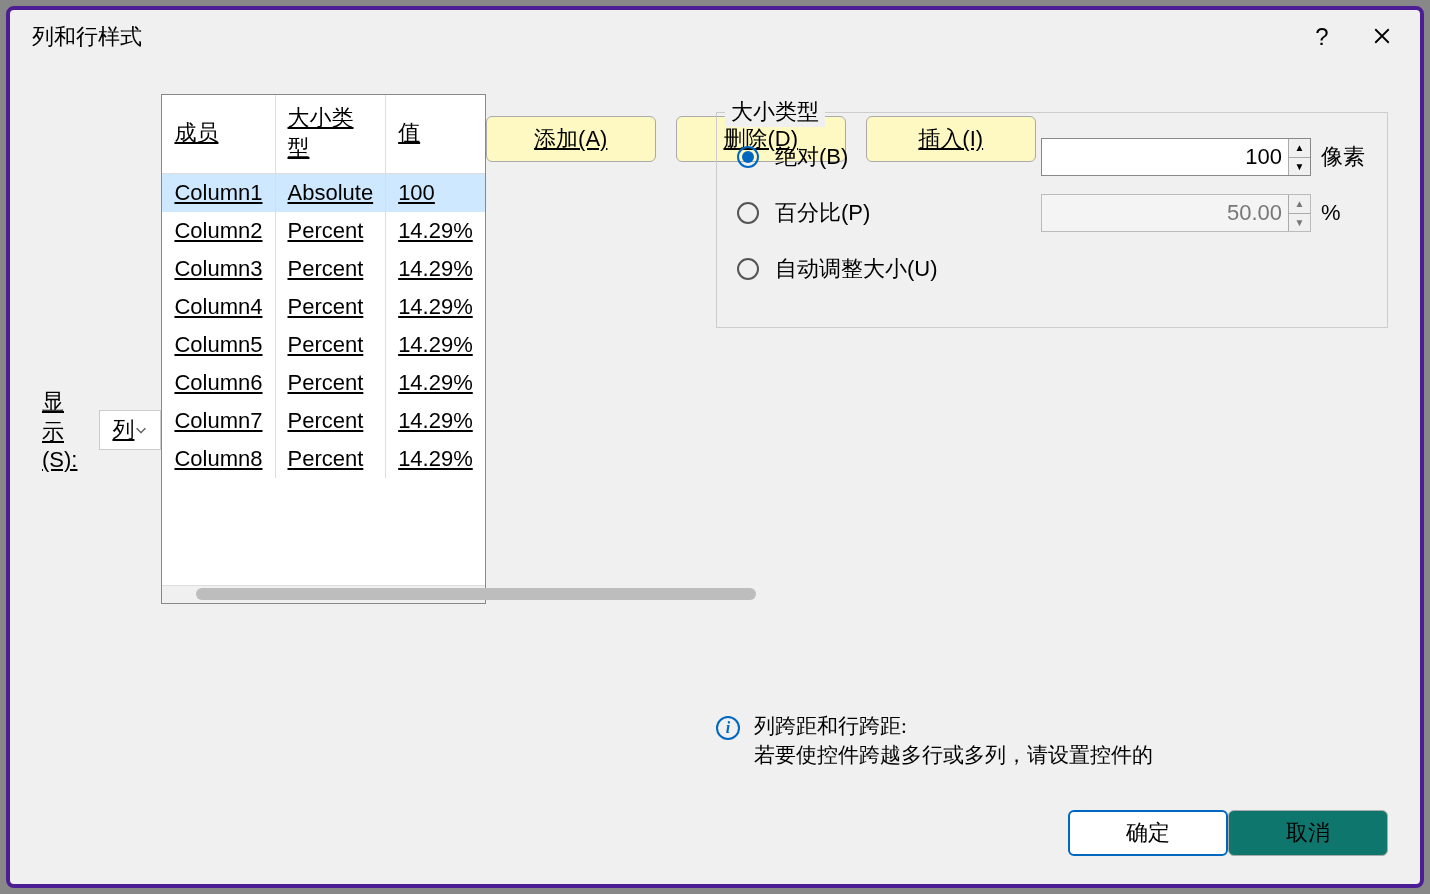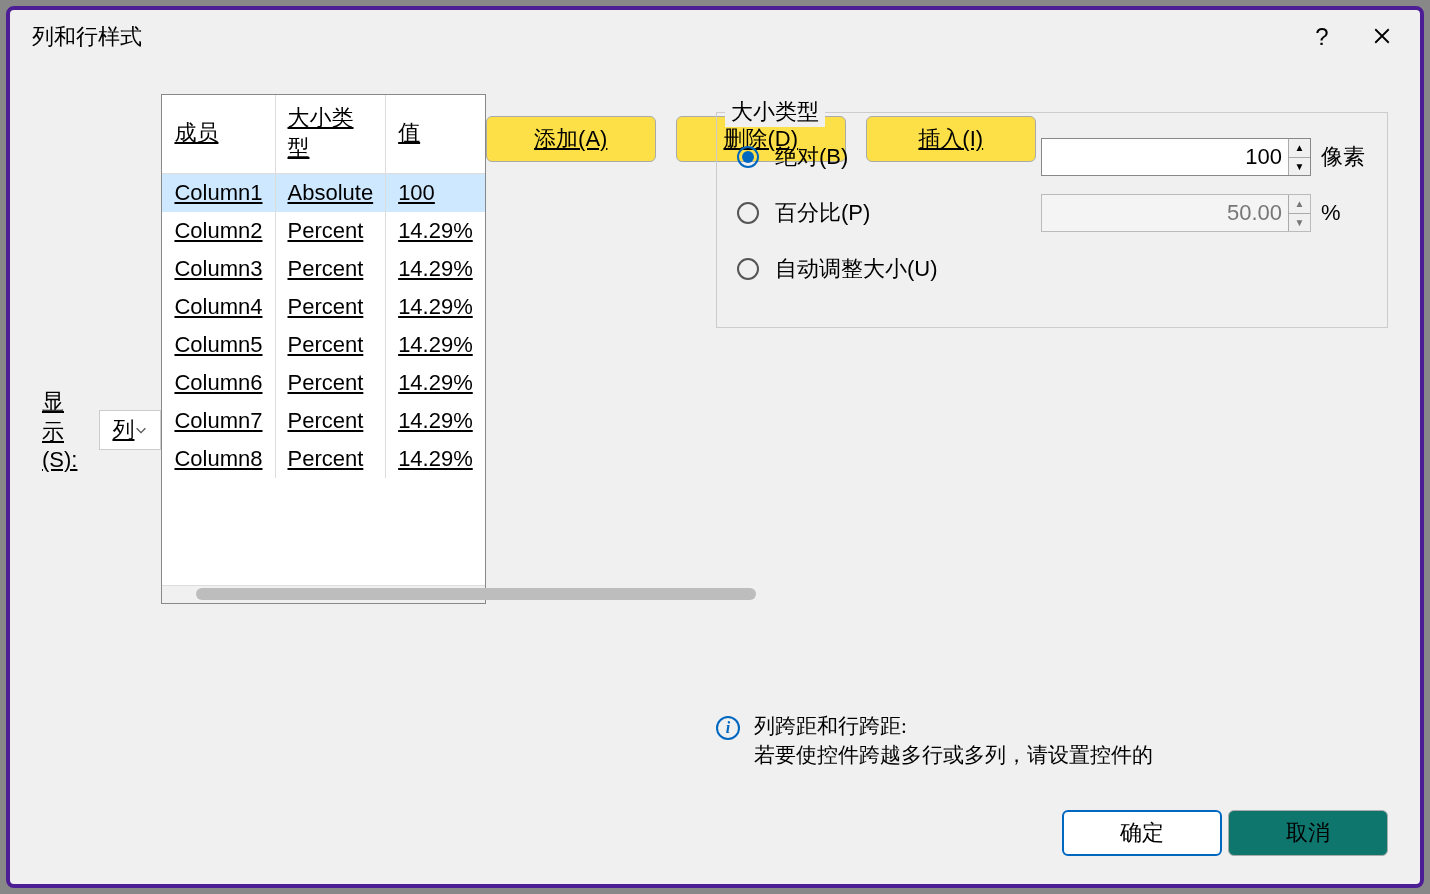--- a/index.html
+++ b/index.html
@@ -112,21 +112,21 @@
   border-radius: 6px;
 }
 .btn-row {
   display: flex;
   gap: 20px;
   margin-top: 22px;
 }
 .std-btn {
   width: 170px;
   height: 46px;
-  background: #fde047;
+  background: #fef9c3;
   border: 1px solid #aaa;
   border-radius: 6px;
   font-size: 22px;
   display: flex;
   align-items: center;
   justify-content: center;
 }
 .right-pane {
   flex: 1;
   display: flex;
@@ -222,21 +222,21 @@
   justify-content: center;
   font-style: italic;
   font-family: serif;
   flex-shrink: 0;
   margin-top: 4px;
 }
 .info-text { font-size: 21px; line-height: 1.4; font-family: Liberation Serif, serif; }
 .footer {
   display: flex;
   justify-content: flex-end;
-  gap: 6px;
+  gap: 0;
   padding: 14px 32px 28px 32px;
 }
 .ok-btn {
   width: 160px; height: 46px;
   background: #fff;
   border: 2px solid #0067c0;
   border-radius: 6px;
   font-size: 22px;
   display: flex; align-items: center; justify-content: center;
 }

